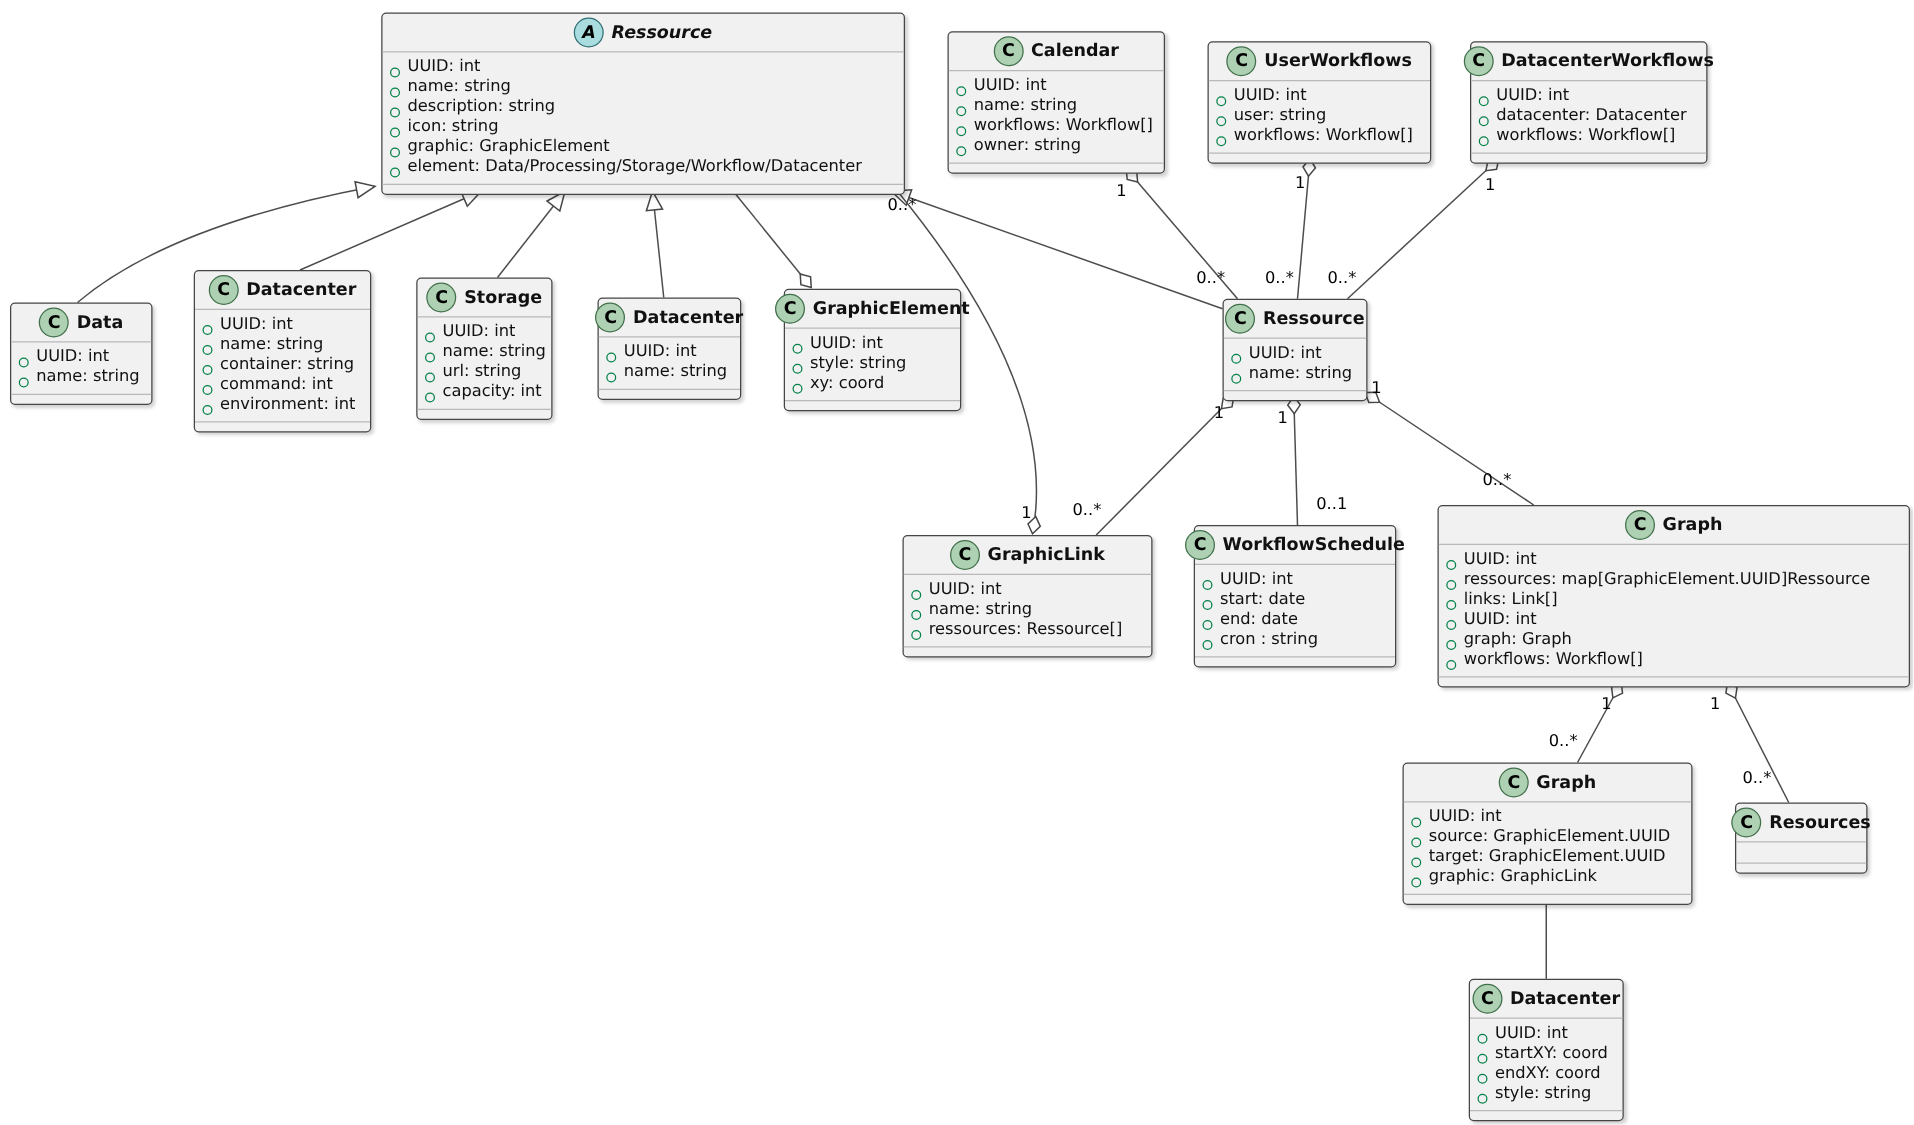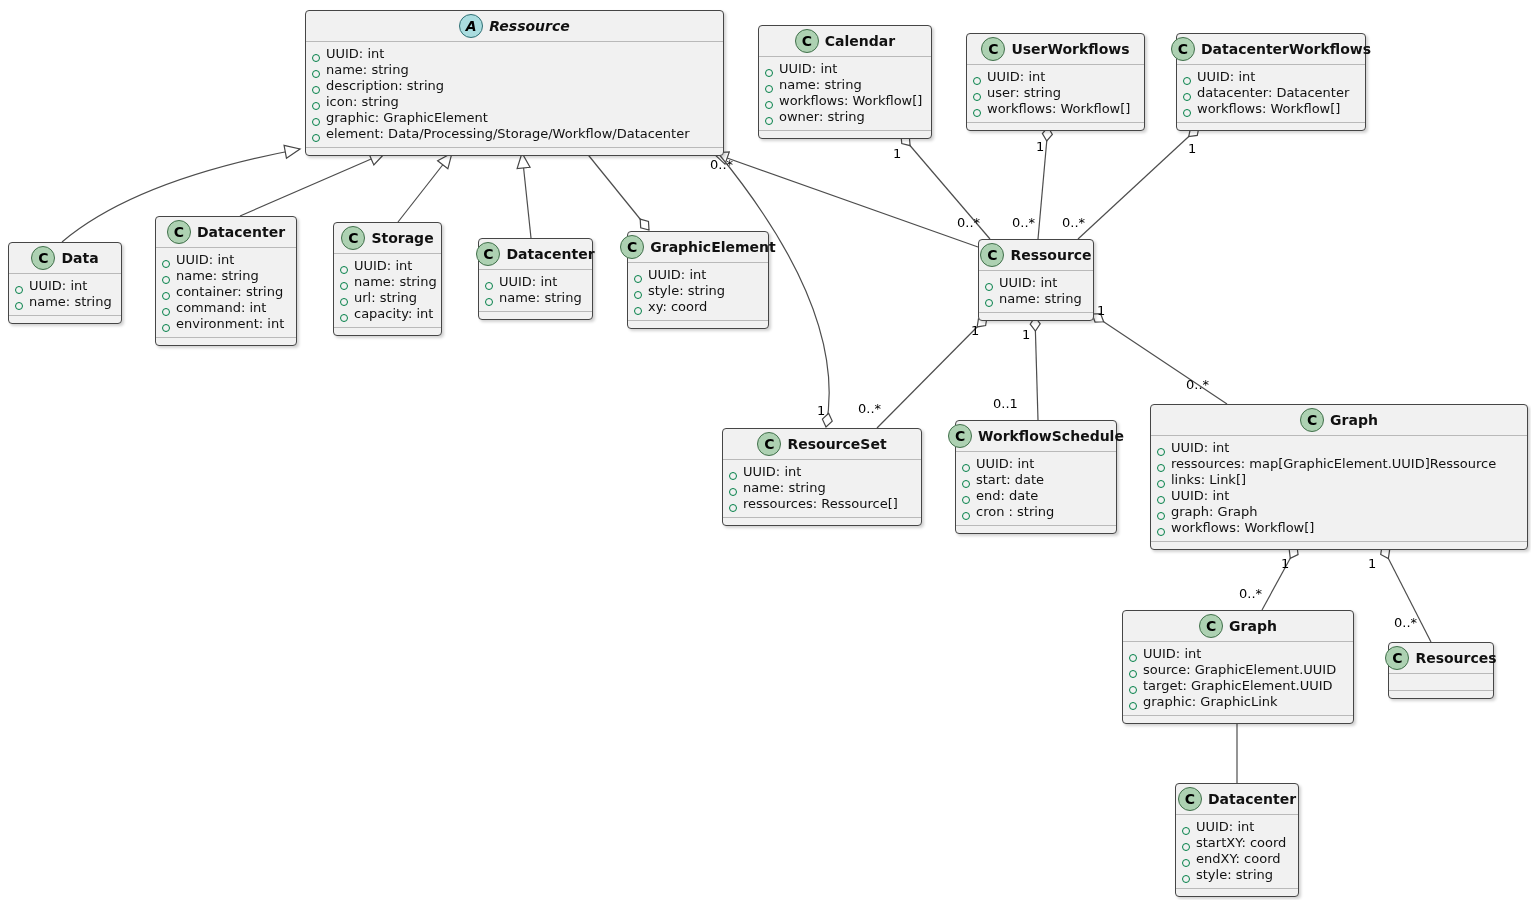--- a/index.html
+++ b/index.html
@@ -197,21 +197,21 @@
     <ul class="attrs">
         <li><span class="bullet"></span>UUID: int</li>
         <li><span class="bullet"></span>name: string</li>
       </ul>
     <div class="ft"></div>
   </div>
 
   <div class="uml-class" style="left:722px;top:428px;width:198px">
     <div class="hd">
       <span class="circ">C</span>
-      <span class="nm">ResourceSet</span>
+      <span class="nm">GraphicLink</span>
     </div>
     <ul class="attrs">
         <li><span class="bullet"></span>UUID: int</li>
         <li><span class="bullet"></span>name: string</li>
         <li><span class="bullet"></span>ressources: Ressource[]</li>
       </ul>
     <div class="ft"></div>
   </div>
 
   <div class="uml-class" style="left:955px;top:420px;width:160px">
@@ -285,21 +285,21 @@
   <span class="mult" style="left:817px;top:403px">1</span>
   <span class="mult" style="left:893px;top:146px">1</span>
   <span class="mult" style="left:957px;top:215px">0..*</span>
   <span class="mult" style="left:1036px;top:139px">1</span>
   <span class="mult" style="left:1012px;top:215px">0..*</span>
   <span class="mult" style="left:1188px;top:141px">1</span>
   <span class="mult" style="left:1062px;top:215px">0..*</span>
   <span class="mult" style="left:971px;top:323px">1</span>
   <span class="mult" style="left:858px;top:401px">0..*</span>
   <span class="mult" style="left:1022px;top:327px">1</span>
-  <span class="mult" style="left:993px;top:396px">0..1</span>
+  <span class="mult" style="left:1053px;top:396px">0..1</span>
   <span class="mult" style="left:1097px;top:303px">1</span>
   <span class="mult" style="left:1186px;top:377px">0..*</span>
   <span class="mult" style="left:1281px;top:556px">1</span>
   <span class="mult" style="left:1239px;top:586px">0..*</span>
   <span class="mult" style="left:1368px;top:556px">1</span>
   <span class="mult" style="left:1394px;top:615px">0..*</span>
 
 </div>
 
 </body></html>

